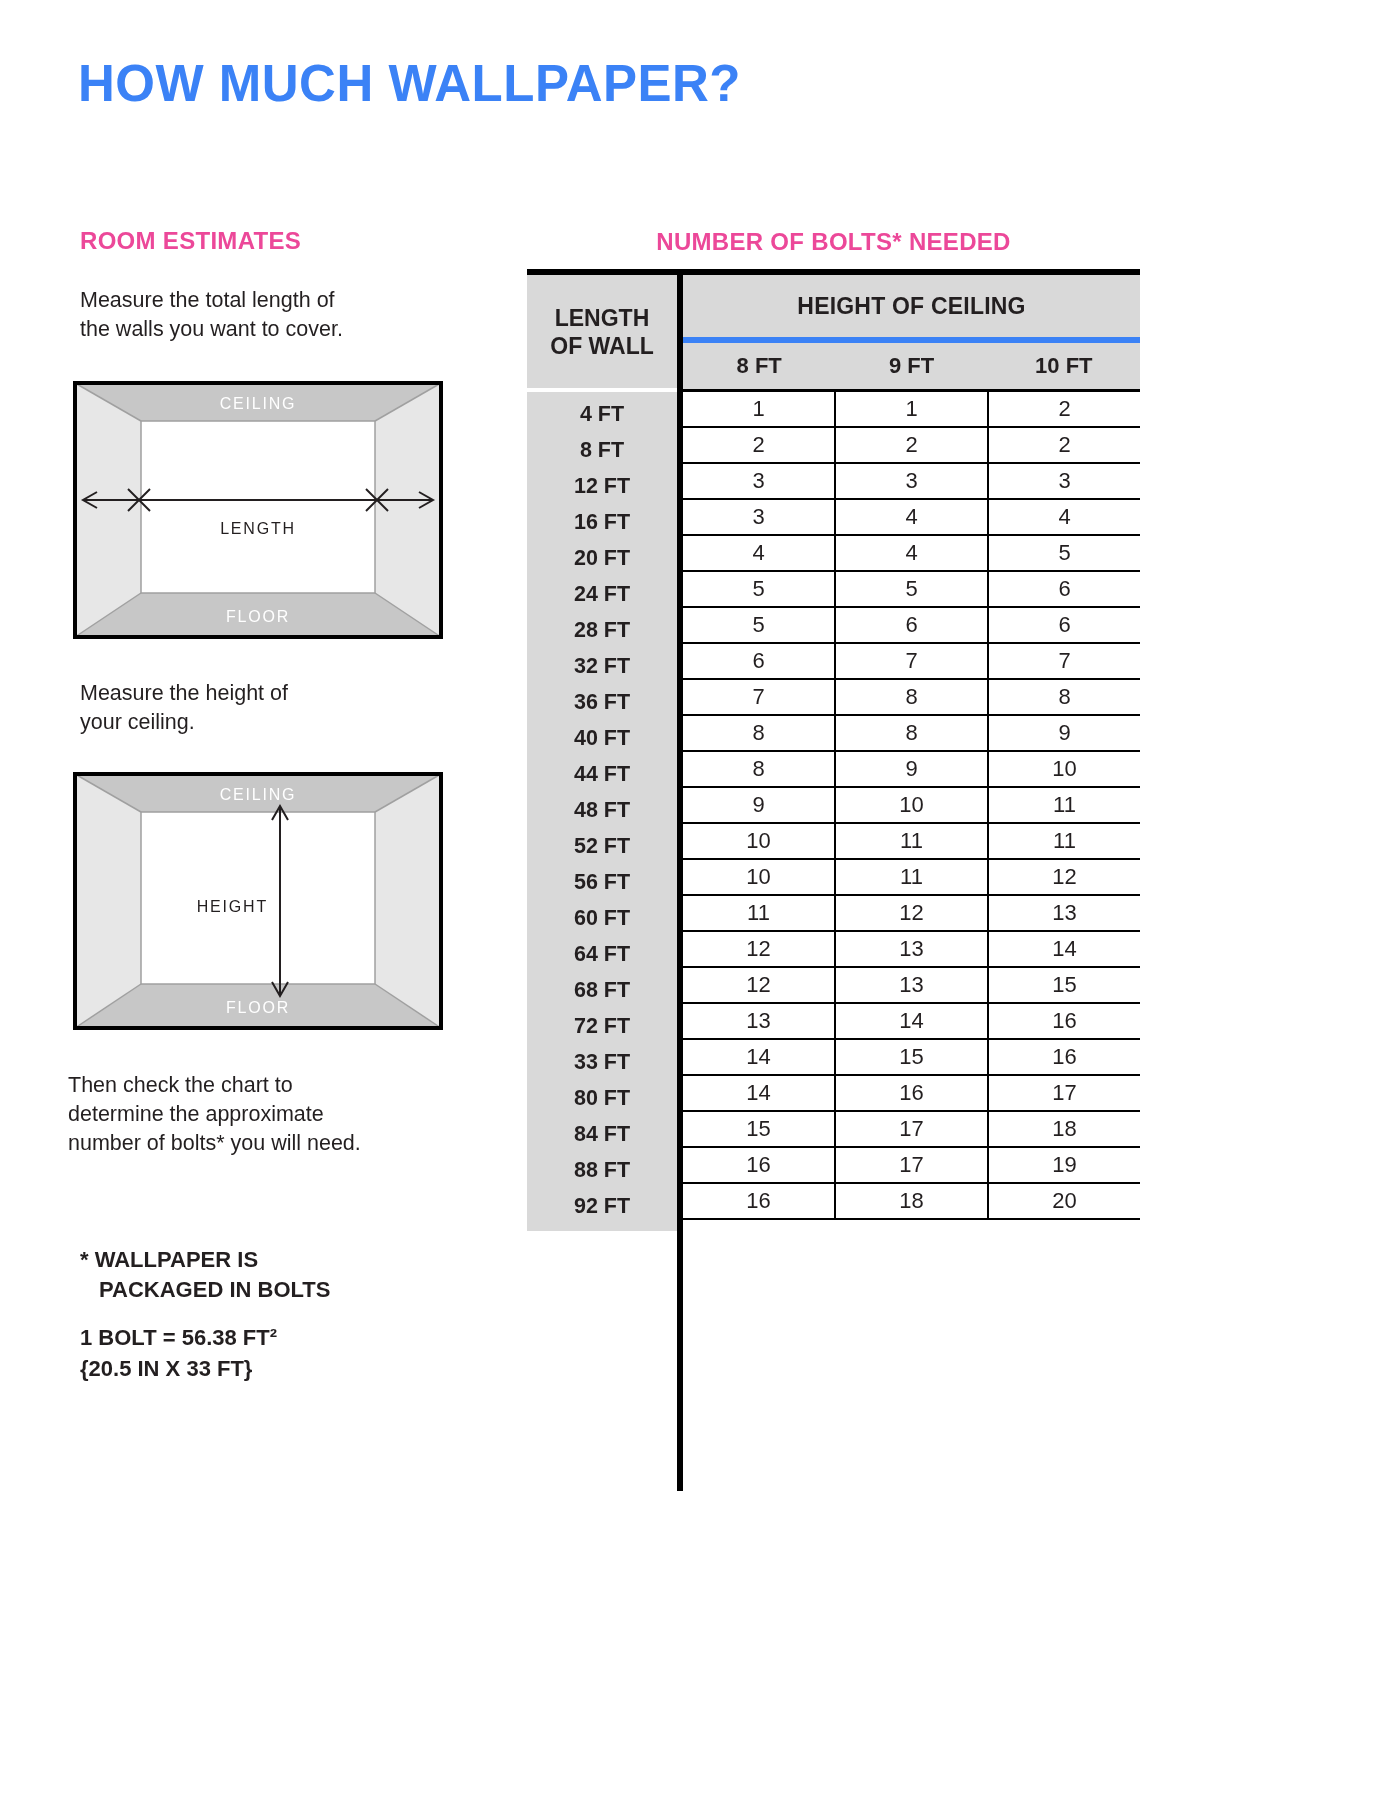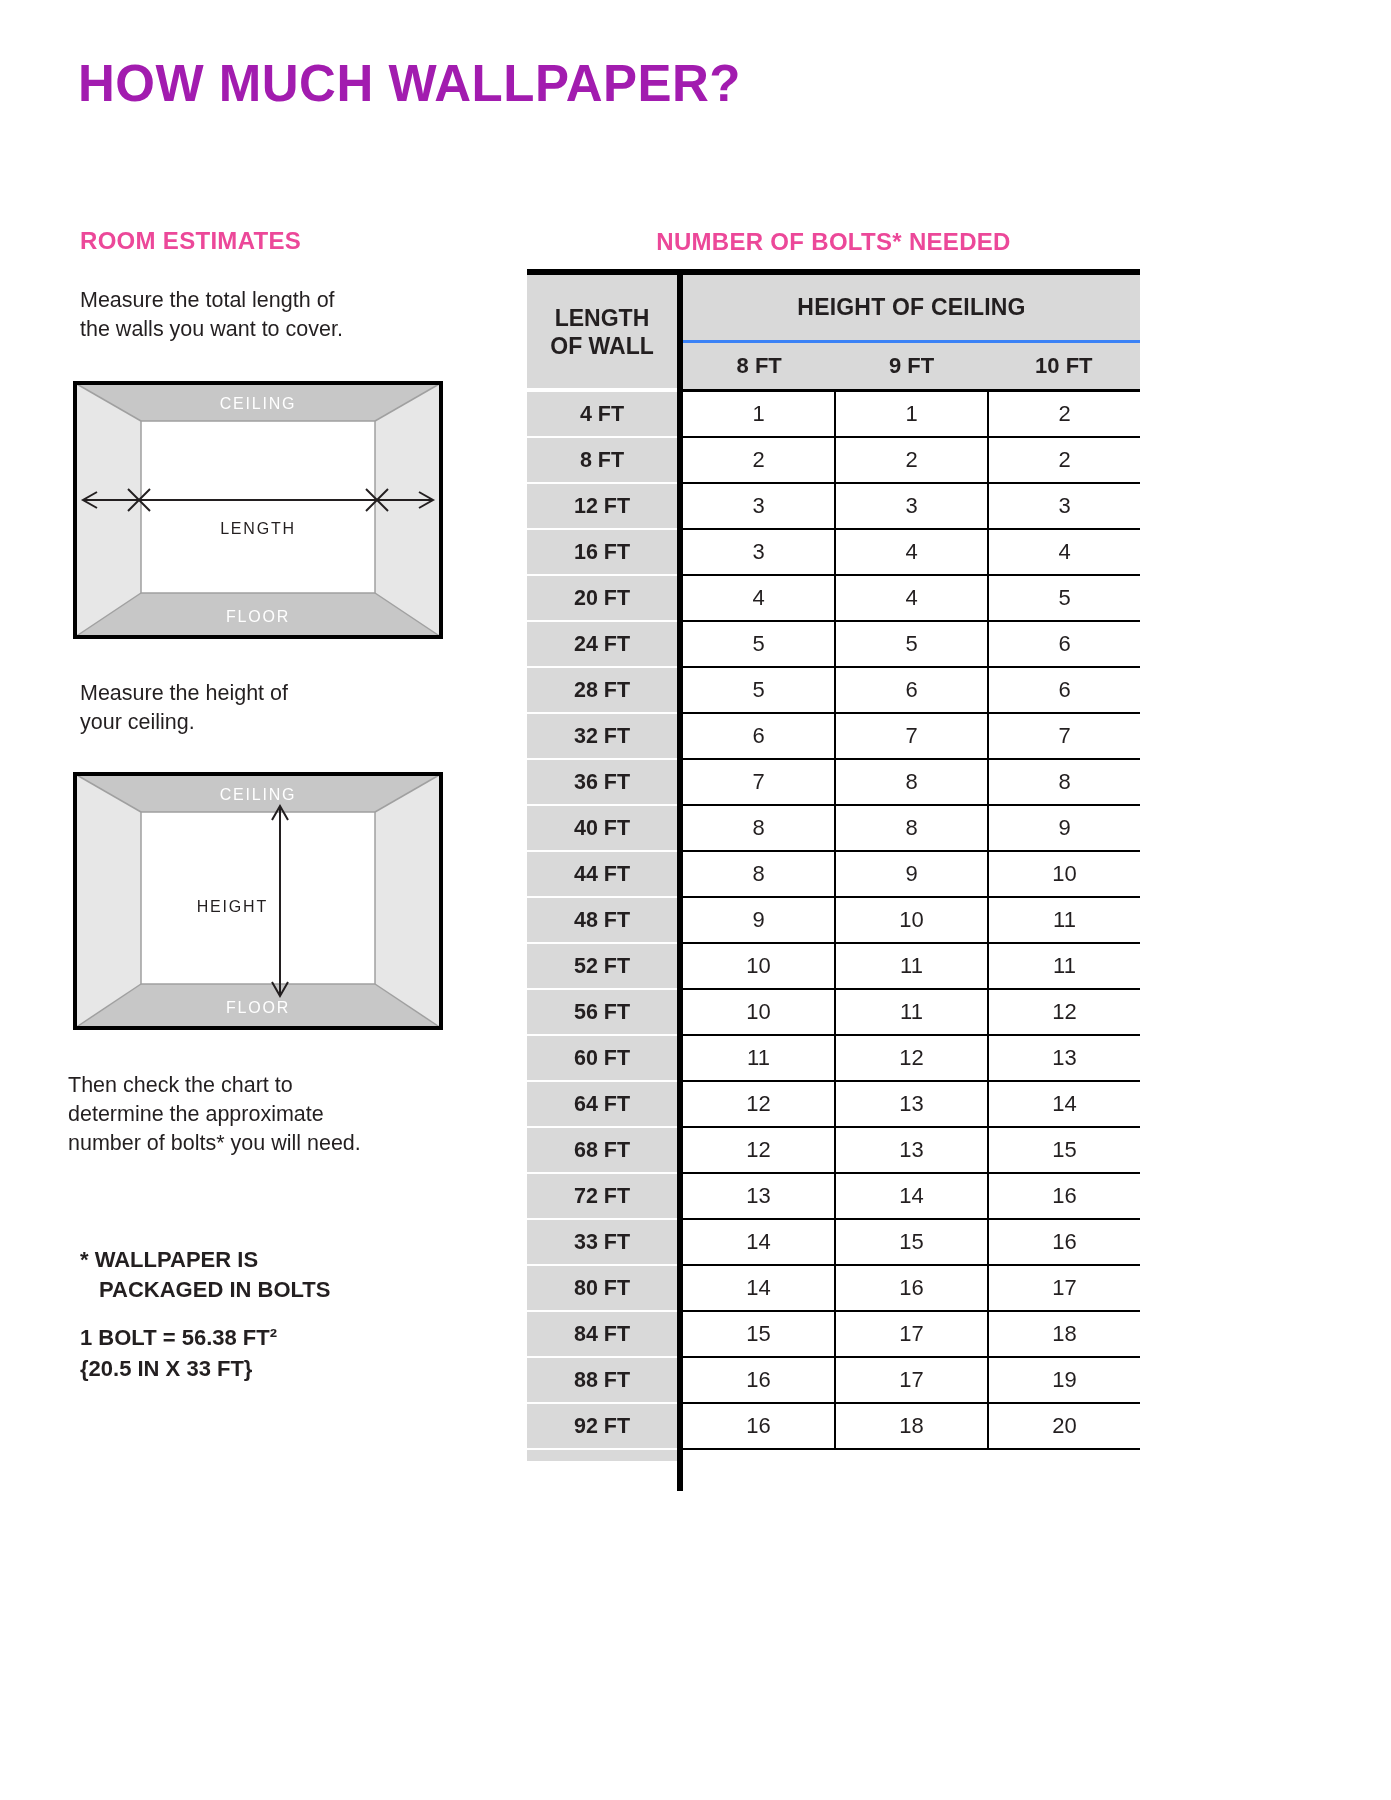--- a/index.html
+++ b/index.html
@@ -1,20 +1,20 @@
 <!DOCTYPE html>
 <html><head>
 <meta charset="utf-8">
 <style>
   html, body { margin:0; padding:0; background:#ffffff; }
   body { font-family:"Liberation Sans","DejaVu Sans",sans-serif; color:#231f20; }
   .page { position:relative; width:1391px; height:1800px; background:#ffffff; overflow:hidden; }
 
   .title { position:absolute; left:78px; top:54px; margin:0; font-size:51px; font-weight:bold;
-           color:#a21caf; letter-spacing:0.5px; }
+           color:#3b82f6; letter-spacing:0.5px; }
 
   .section-heading { position:absolute; margin:0; font-size:24px; font-weight:bold;
                      color:#ec4899; letter-spacing:0.3px; }
   #room-heading  { left:80px; top:227px; }
   #bolts-heading { left:527px; top:228px; width:613px; text-align:center; }
 
   .para { position:absolute; margin:0; font-size:21.5px; line-height:29px; }
   .para span { display:block; }
   #para-length { left:80px; top:286px; }
   #para-height { left:80px; top:679px; }
@@ -33,29 +33,29 @@
                font-weight:bold; line-height:31px; }
   .bolt-info span { display:block; }
 
   
   .btable { position:absolute; left:527px; top:269px; width:613px; border-top:6px solid #000; }
   .thead { display:flex; height:117px; }
   .lw-cell { width:150px; height:113px; background:#d9d9d9; display:flex; flex-direction:column;
              align-items:center; justify-content:center; font-weight:bold; font-size:23px;
              line-height:28px; text-align:center; }
   .head-right { margin-left:6px; width:457px; }
-  .hoc-cell { box-sizing:border-box; height:68px; background:#d9d9d9; border-bottom:3px solid #3b82f6;
+  .hoc-cell { box-sizing:border-box; height:68px; background:#d9d9d9; border-bottom:6px solid #3b82f6;
               display:flex; align-items:center; justify-content:center; font-weight:bold;
               font-size:23px; letter-spacing:0.2px; }
   .subhead { box-sizing:border-box; height:49px; background:#d9d9d9; border-bottom:3px solid #000;
              display:flex; }
   .shcell { flex:1; display:flex; align-items:center; justify-content:center;
             font-weight:bold; font-size:22px; }
 
-  .trow { display:flex; height:46px; }
+  .trow { display:flex; height:36px; }
   .lcell { width:150px; height:44px; background:#d9d9d9; display:flex; align-items:center;
            justify-content:center; font-weight:bold; font-size:21.5px; }
   .drow { box-sizing:border-box; margin-left:6px; width:457px; display:flex;
           border-bottom:2px solid #000; }
   .dcell { flex:1; display:flex; align-items:center; justify-content:center; font-size:22px; }
   .dcell + .dcell { border-left:2px solid #000; }
 
   .vdivider { position:absolute; left:150px; top:0; width:6px; height:1216.4px; background:#000; }
   .bottom-strip { width:150px; height:11px; background:#d9d9d9; }
 </style>

